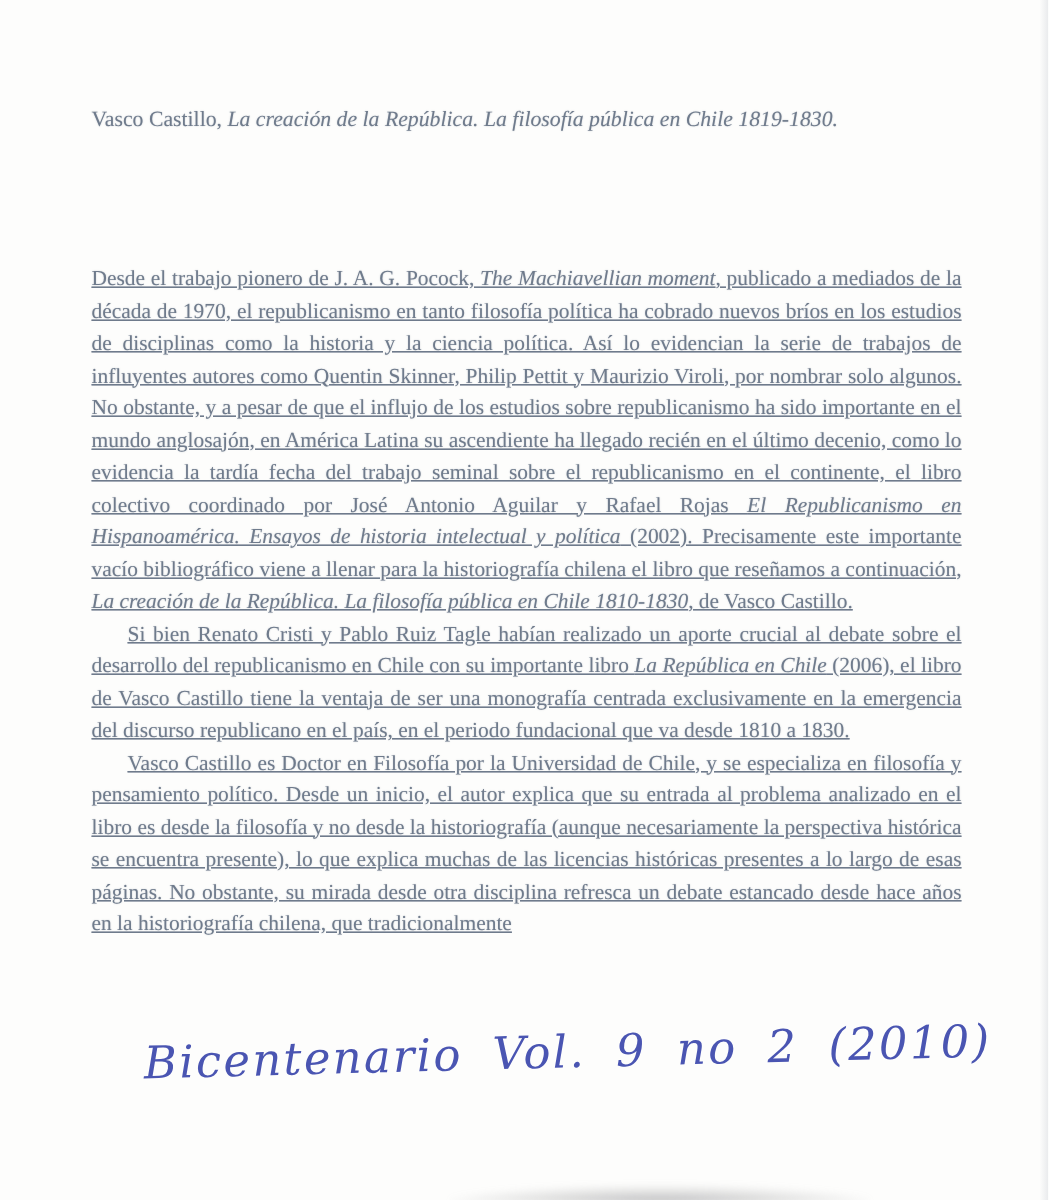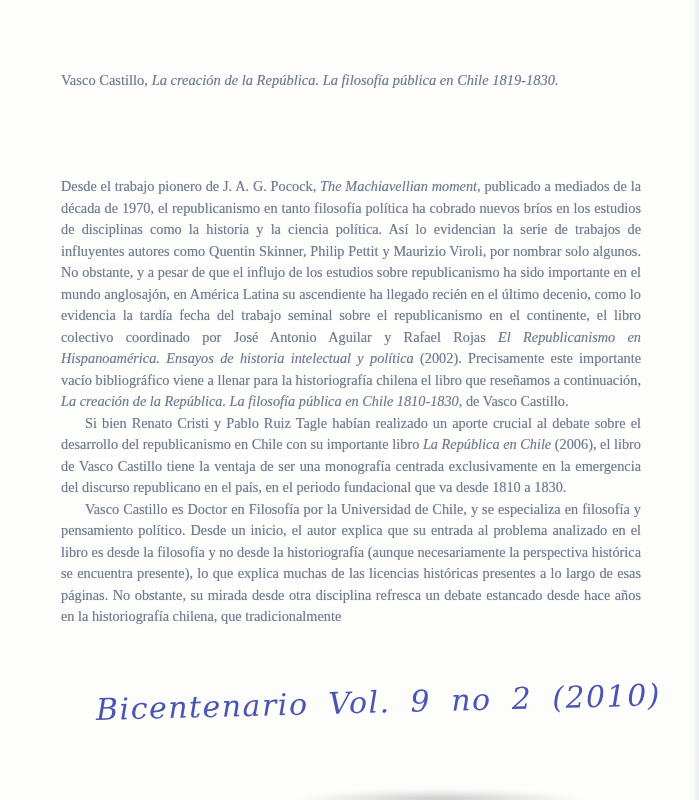--- a/index.html
+++ b/index.html
@@ -35,21 +35,21 @@
   }
   .bodytext {
     position: absolute;
     left: 61px;
     top: 176px;
     width: 580px;
     font-size: 14.3px;
     line-height: 21.5px;
     text-align: justify;
   }
-  .bodytext p { margin: 0; }
+  .bodytext p { margin: 0; text-decoration: underline; }
   .bodytext p.indent { text-indent: 24px; }
   .bodytext em { font-style: italic; }
   .handwriting {
     position: absolute;
     left: 96px;
     top: 692px;
     font-family: "DejaVu Serif", serif;
     font-style: italic;
     font-size: 30px;
     letter-spacing: 1.5px;

